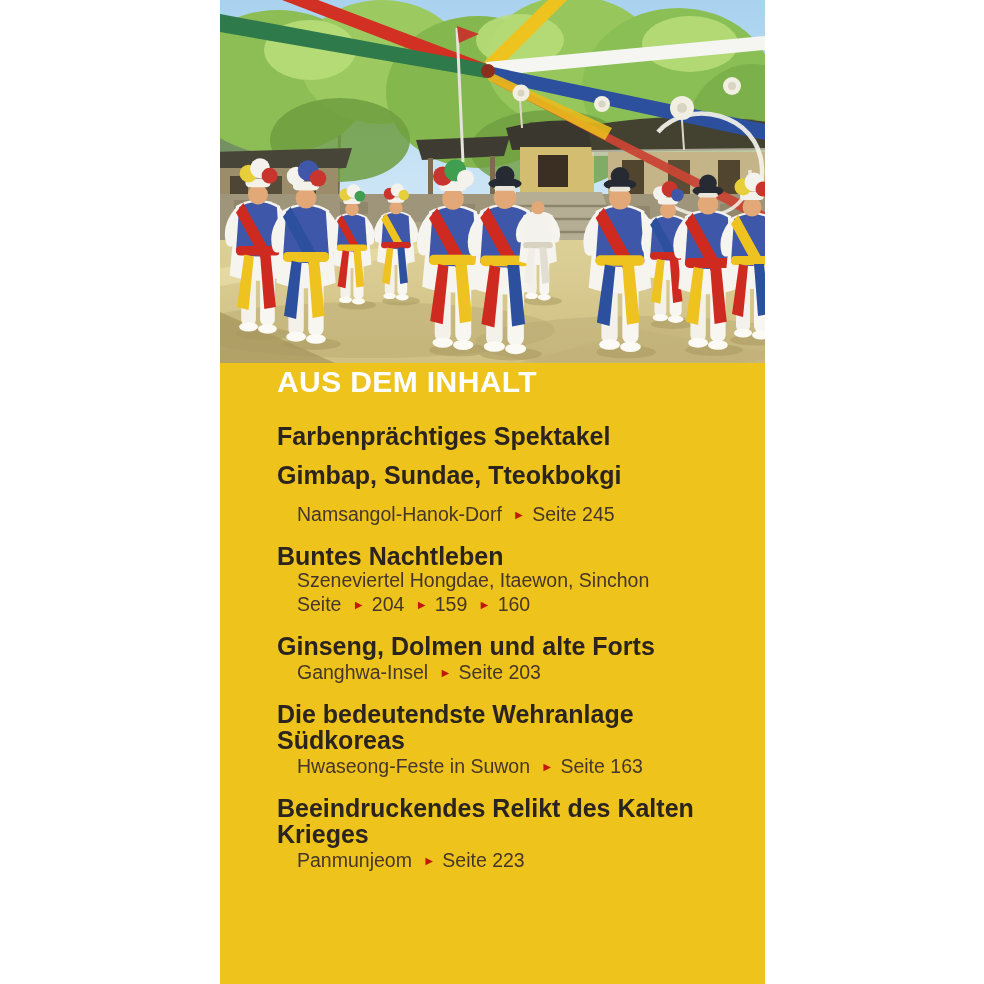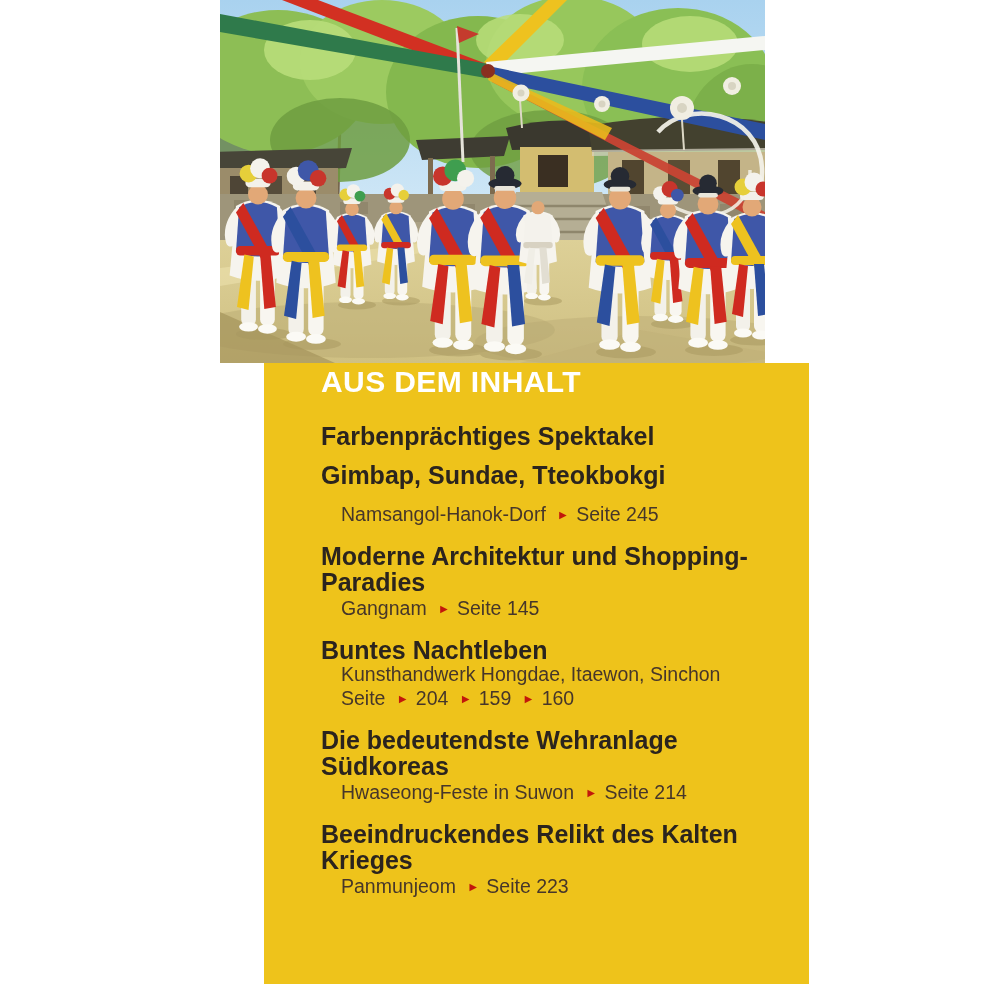--- a/index.html
+++ b/index.html
@@ -7,21 +7,21 @@
     width:984px;height:984px;position:relative;overflow:hidden;
     background:var(--page_bg,#ffffff);
     font-family:"Liberation Sans",sans-serif;
   }
   .page-col{position:absolute;left:220px;top:0;width:545px;height:984px;}
   .photo{position:absolute;left:0;top:0;width:545px;height:363px;overflow:hidden;}
   .photo svg{display:block;}
   .panel{
     position:absolute;left:0;top:363px;width:545px;height:621px;
     background:var(--panel_yellow,#eec31b);
-    box-sizing:border-box;padding:2px 18px 0 57px;margin-left:44px;
+    box-sizing:border-box;padding:2px 18px 0 57px;
   }
   .heading{
     margin:0 0 24px 0;font-size:30px;line-height:34px;font-weight:700;
     color:var(--heading_text,#ffffff);letter-spacing:.4px;
   }
   .entry{margin-bottom:13px;}
   .entry-title{font-size:25px;line-height:26px;font-weight:700;color:var(--title_text,#2b241e);}
   .entry-sub{font-size:19.5px;line-height:26px;color:var(--sub_text,#46362a);padding-left:20px;}
   .entry-sub.tight{line-height:22px;}
   .arrow{color:var(--arrow_red,#c2170b);font-size:12.5px;padding:0 7px 0 11px;display:inline-block;transform:translateY(-2px);}
@@ -215,40 +215,40 @@
     <div class="entry">
       <div class="entry-title">Gimbap, Sundae, Tteokbokgi</div>
     </div>
 
     <div class="entry">
       <div class="entry-sub">
         <span>Namsangol-Hanok-Dorf</span><span class="arrow">►</span><span>Seite 245</span>
       </div>
     </div>
 
-    <div class="entry">
-      <div class="entry-title">Moderne Architektur und Shopping-Paradies</div>
-      <div class="entry-sub">
-        <span>Gangnam</span><span class="arrow">►</span><span>Seite 145</span>
-      </div>
-    </div>
 
     <div class="entry">
       <div class="entry-title">Buntes Nachtleben</div>
-      <div class="entry-sub tight">Kunsthandwerk Hongdae, Itaewon, Sinchon</div>
+      <div class="entry-sub tight">Szeneviertel Hongdae, Itaewon, Sinchon</div>
       <div class="entry-sub">
         <span>Seite</span><span class="arrow">►</span><span>204</span><span class="arrow">►</span><span>159</span><span class="arrow">►</span><span>160</span>
       </div>
     </div>
 
+    <div class="entry">
+      <div class="entry-title">Ginseng, Dolmen und alte Forts</div>
+      <div class="entry-sub">
+        <span>Ganghwa-Insel</span><span class="arrow">►</span><span>Seite 203</span>
+      </div>
+    </div>
 
     <div class="entry">
       <div class="entry-title">Die bedeutendste Wehranlage Südkoreas</div>
       <div class="entry-sub">
-        <span>Hwaseong-Feste in Suwon</span><span class="arrow">►</span><span>Seite 214</span>
+        <span>Hwaseong-Feste in Suwon</span><span class="arrow">►</span><span>Seite 163</span>
       </div>
     </div>
 
     <div class="entry">
       <div class="entry-title">Beeindruckendes Relikt des Kalten Krieges</div>
       <div class="entry-sub">
         <span>Panmunjeom</span><span class="arrow">►</span><span>Seite 223</span>
       </div>
     </div>
 

